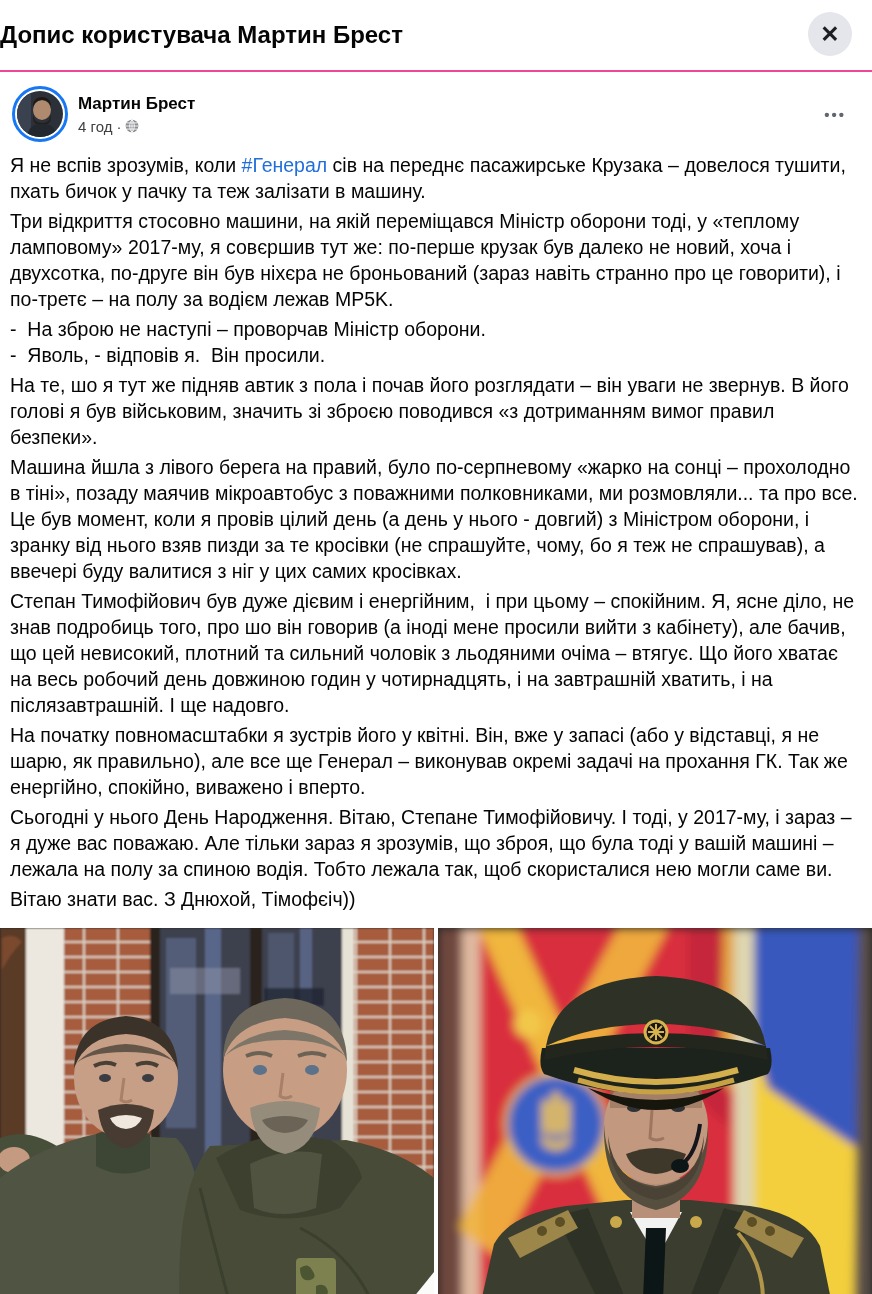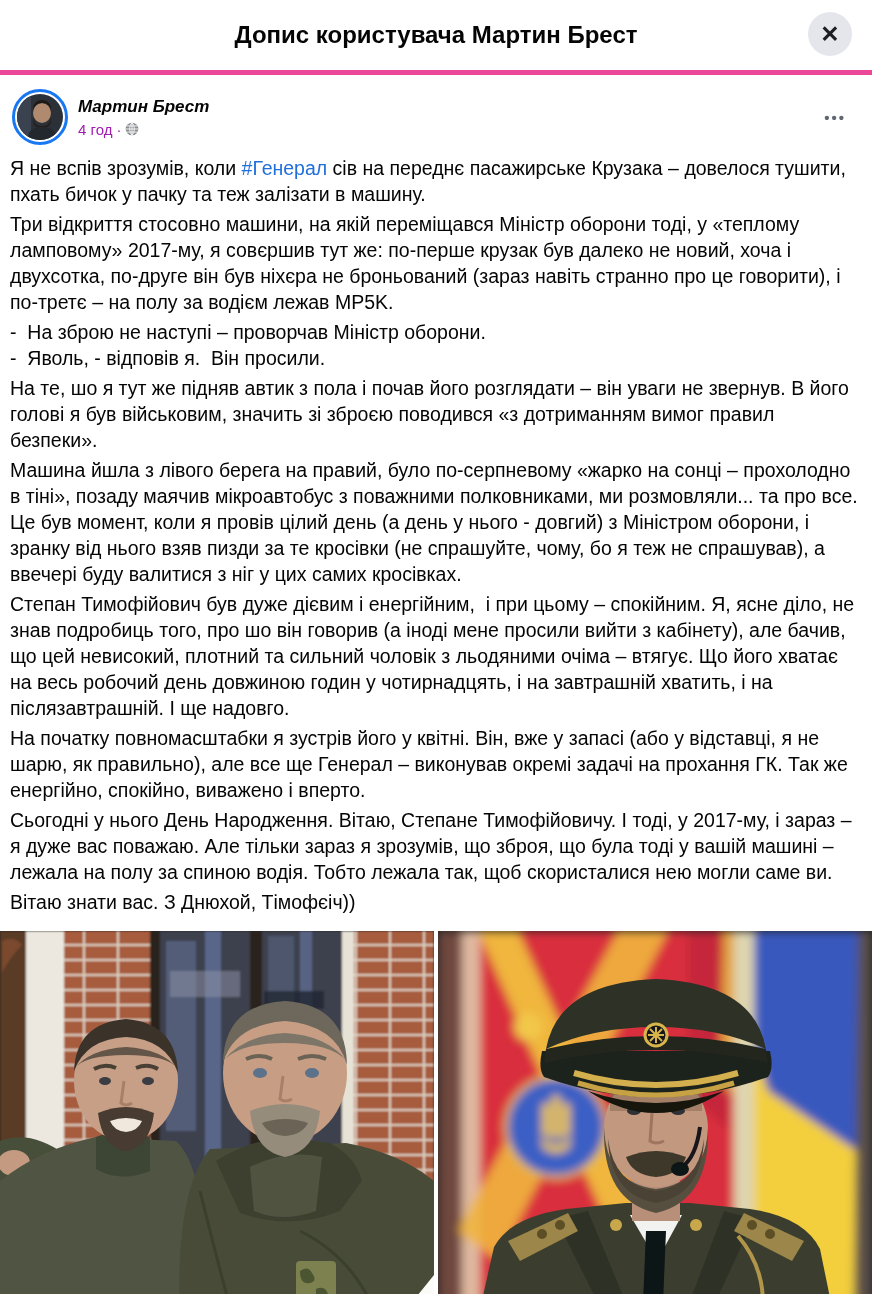--- a/index.html
+++ b/index.html
@@ -3,40 +3,40 @@
 <meta charset="utf-8">
 <style>
   html,body{margin:0;padding:0;}
   body{
     width:872px;height:1294px;overflow:hidden;background:#fff;
     font-family:"Liberation Sans", sans-serif;color:#050505;
   }
   .modal{width:872px;height:1294px;background:#fff;position:relative;}
   
   .modal-header{
-    position:relative;height:70px;border-bottom:5px solid #ec4899;
-    display:flex;align-items:center;justify-content:center;
+    position:relative;height:70px;border-bottom:2px solid #ec4899;
+    display:flex;align-items:center;justify-content:flex-start;
   }
   .modal-title{font-size:24px;font-weight:700;color:#050505;margin:0;}
   .close-btn{
     position:absolute;right:20px;top:12px;width:44px;height:44px;border:none;
     border-radius:50%;background:#e4e6eb;cursor:pointer;
     display:flex;align-items:center;justify-content:center;padding:0;
   }
   .close-btn span{font-size:23px;font-weight:700;color:#1c1e21;line-height:1;}
   
   .post-header{display:flex;align-items:center;padding:14px 16px 6px 12px;}
   .avatar-ring{
     width:56px;height:56px;border-radius:50%;border:3px solid var(--accent,#1877f2);
     box-sizing:border-box;padding:2px;flex:0 0 auto;cursor:pointer;
   }
   .avatar-img{width:46px;height:46px;border-radius:50%;overflow:hidden;display:block;}
   .author-block{margin-left:10px;}
-  .author-name{font-size:17px;font-weight:700;color:#050505;line-height:22px;cursor:pointer;font-style:italic;}
-  .meta-row{display:flex;align-items:center;gap:4px;font-size:15px;color:#a21caf;line-height:19px;margin-top:2px;}
+  .author-name{font-size:17px;font-weight:700;color:#050505;line-height:22px;cursor:pointer;}
+  .meta-row{display:flex;align-items:center;gap:4px;font-size:15px;color:#404040;line-height:19px;margin-top:2px;}
   .meta-row .globe{width:14px;height:14px;display:block;}
   .menu-btn{
     margin-left:auto;background:none;border:none;cursor:pointer;padding:6px 10px;
     color:#606770;font-size:15px;letter-spacing:2px;font-weight:700;line-height:1;
   }
   
   .post-body{padding:4px 10px 0 10px;font-size:19.5px;line-height:26px;color:#050505;}
   .post-body p{margin:0 0 4px 0;white-space:pre-wrap;}
   .hashtag{color:var(--link,#216fdb);text-decoration:none;cursor:pointer;}
   

